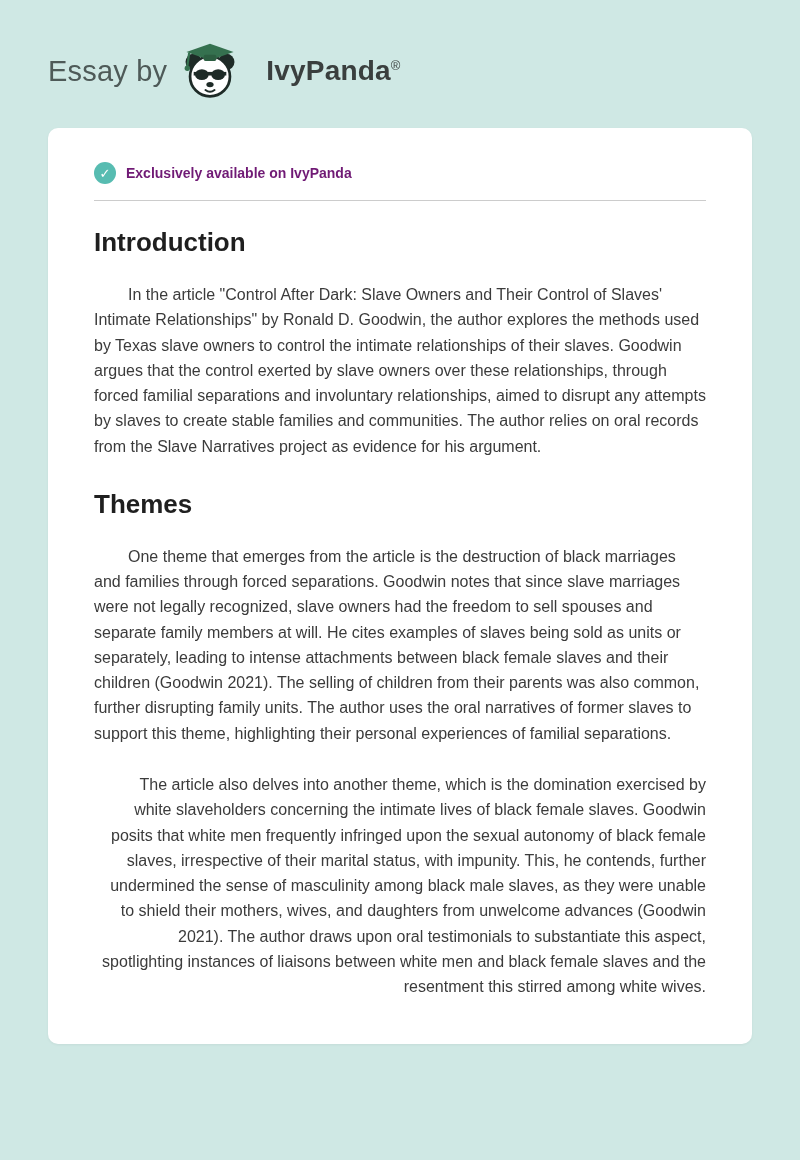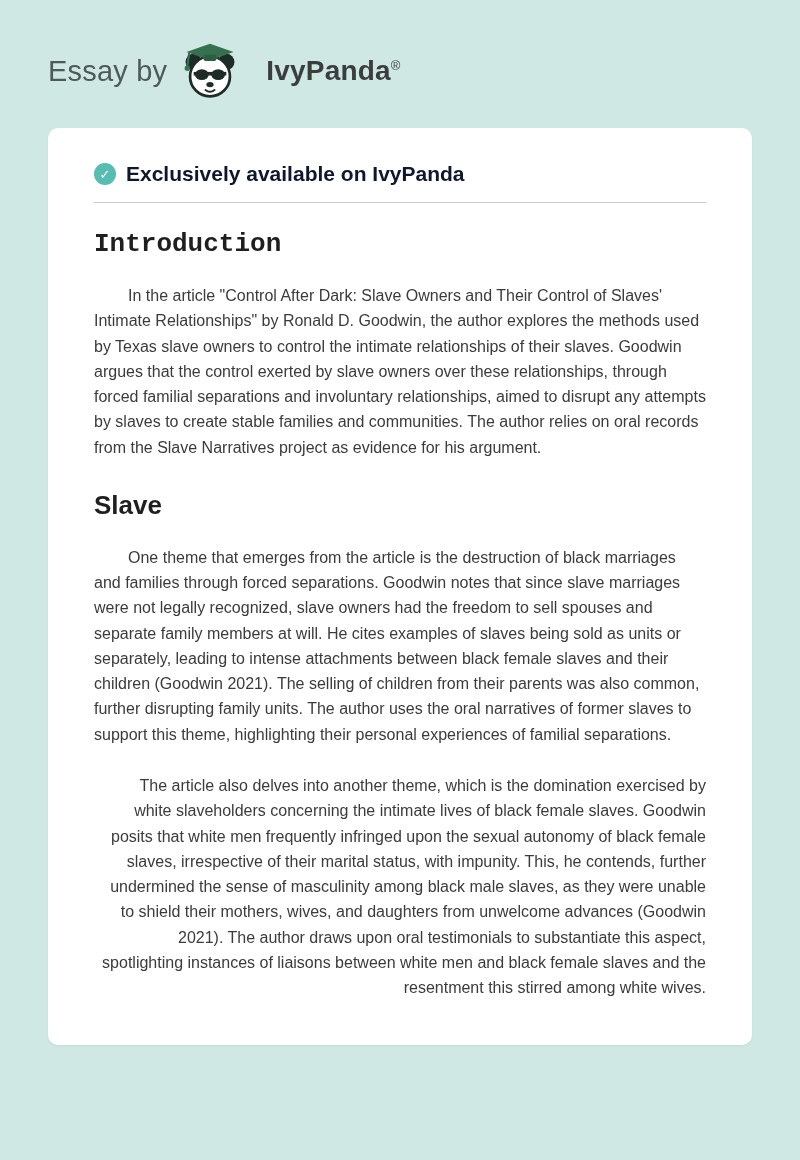--- a/index.html
+++ b/index.html
@@ -74,36 +74,36 @@
     border-radius: 50%;
     background: #57bcb1;
     color: #ffffff;
     font-size: 13px;
     display: flex;
     align-items: center;
     justify-content: center;
     flex: 0 0 auto;
   }
   .badge-label {
-    font-size: 21px;
+    font-size: 14px;
     font-weight: bold;
-    color: #0f172a;
+    color: #701a75;
   }
   .divider {
     border: none;
     border-top: 1px solid #cccccc;
     margin: 0 0 26px 0;
   }
   .section-heading {
     font-size: 26px;
     font-weight: bold;
     color: #1f1f1f;
     margin: 30px 0 24px 0;
   }
-  .section-heading:first-of-type { margin-top: 0; font-family: Liberation Mono, monospace; }
+  .section-heading:first-of-type { margin-top: 0; }
   .body-paragraph {
     font-size: 16px;
     line-height: 1.58;
     color: #3b3b3b;
     text-indent: 34px;
     margin-bottom: 26px;
   }
   .body-paragraph:last-child { margin-bottom: 1px; text-align: right; }
 </style>
 </head>
@@ -146,19 +146,19 @@
     <div class="badge-row">
       <span class="check-circle">✓</span>
       <span class="badge-label">Exclusively available on IvyPanda</span>
     </div>
 
     <hr class="divider">
 
     <h2 class="section-heading">Introduction</h2>
     <p class="body-paragraph">In the article "Control After Dark: Slave Owners and Their Control of Slaves' Intimate Relationships" by Ronald D. Goodwin, the author explores the methods used by Texas slave owners to control the intimate relationships of their slaves. Goodwin argues that the control exerted by slave owners over these relationships, through forced familial separations and involuntary relationships, aimed to disrupt any attempts by slaves to create stable families and communities. The author relies on oral records from the Slave Narratives project as evidence for his argument.</p>
 
-    <h2 class="section-heading">Slave</h2>
+    <h2 class="section-heading">Themes</h2>
     <p class="body-paragraph">One theme that emerges from the article is the destruction of black marriages and families through forced separations. Goodwin notes that since slave marriages were not legally recognized, slave owners had the freedom to sell spouses and separate family members at will. He cites examples of slaves being sold as units or separately, leading to intense attachments between black female slaves and their children (Goodwin 2021). The selling of children from their parents was also common, further disrupting family units. The author uses the oral narratives of former slaves to support this theme, highlighting their personal experiences of familial separations.</p>
     <p class="body-paragraph">The article also delves into another theme, which is the domination exercised by white slaveholders concerning the intimate lives of black female slaves. Goodwin posits that white men frequently infringed upon the sexual autonomy of black female slaves, irrespective of their marital status, with impunity. This, he contends, further undermined the sense of masculinity among black male slaves, as they were unable to shield their mothers, wives, and daughters from unwelcome advances (Goodwin 2021). The author draws upon oral testimonials to substantiate this aspect, spotlighting instances of liaisons between white men and black female slaves and the resentment this stirred among white wives.</p>
 
   </main>
 
 </div>
 
 </body></html>

